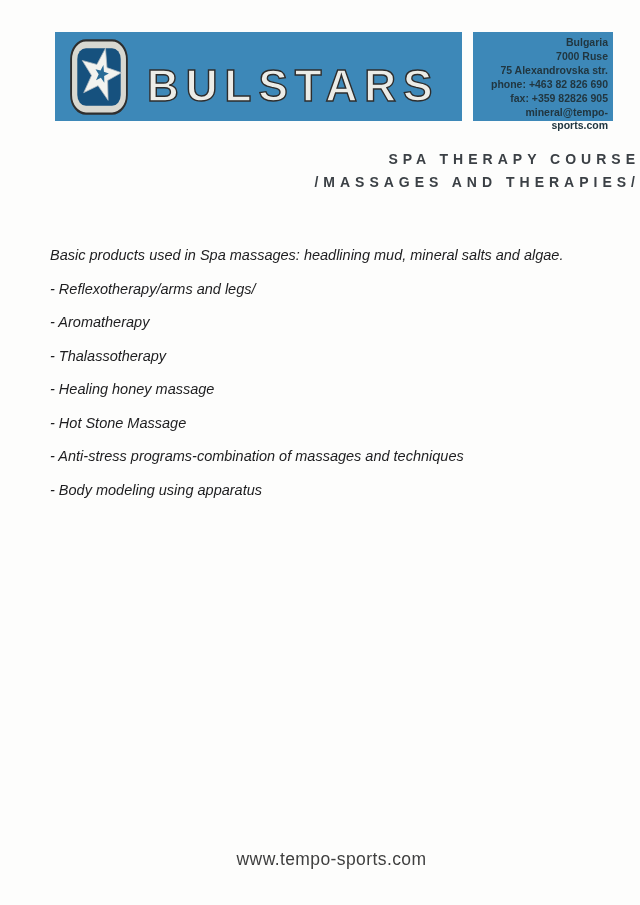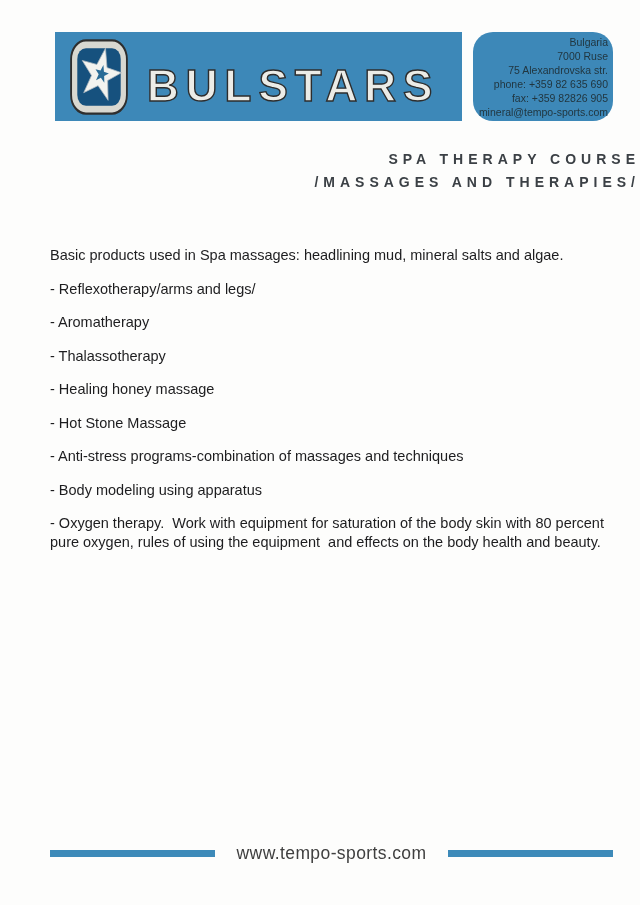--- a/index.html
+++ b/index.html
@@ -22,43 +22,43 @@
     margin-left:17px; margin-top:18px;
     font-size:44px; font-weight:bold; letter-spacing:7px;
     color:#ecece7;
     -webkit-text-stroke:1.4px #2d2d2d;
     white-space:nowrap;
   }
   .contact {
     margin-left:11px; width:140px; height:89px; box-sizing:border-box;
     background:var(--banner-blue, #3d88b8);
     color:var(--contact-text, #213640);
-    font-size:10.5px; font-weight:normal; line-height:13.9px;
-    text-align:right; padding:4px 5px 0 2px;border-radius:20px;
+    font-size:10.5px; font-weight:bold; line-height:13.9px;
+    text-align:right; padding:4px 5px 0 2px;
   }
 
   
   .titles {
     position:absolute; top:151px; left:0; width:640px;
     text-align:right;
     color:#3b4045; font-weight:bold; font-size:14px; letter-spacing:5px;
   }
   .t2 { margin-top:7px; }
 
   
   .bodytext {
     position:absolute; top:246px; left:50px; width:566px;
     color:#1d1d1f; font-size:14.5px; line-height:18.5px;
   }
-  .bodytext p { margin:0 0 15px 0; white-space:pre-wrap; }
+  .bodytext p { margin:0 0 15px 0; white-space:pre-wrap;font-style:italic; }
 
   
   .footer {
     position:absolute; top:843px; left:50px; width:563px;
-    display:flex; align-items:center; gap:22px;
+    display:flex; align-items:center; gap:6px;flex-direction:column;
   }
   .fbar { flex:1; height:7px; background:var(--footer-bar, #3d8ab9); }
   .furl { font-size:17.5px; color:#3f3f3f; letter-spacing:0.4px; white-space:nowrap; }
 </style>
 </head>
 <body>
 
 <div class="page">
 
   <div class="header">
@@ -74,41 +74,40 @@
             </g>
           </g>
         </svg>
       </span>
       <span class="brand">BULSTARS</span>
     </div>
     <div class="contact">
       <div>Bulgaria</div>
       <div>7000 Ruse</div>
       <div>75 Alexandrovska str.</div>
-      <div>phone: +359 82 635 690</div>
+      <div>phone: +463 82 826 690</div>
       <div>fax: +359 82826 905</div>
       <div>mineral@tempo-sports.com</div>
     </div>
   </div>
 
   <div class="titles">
     <div class="t1">SPA THERAPY COURSE</div>
     <div class="t2">/MASSAGES AND THERAPIES/</div>
   </div>
 
   <div class="bodytext">
     <p>Basic products used in Spa massages: headlining mud, mineral salts and algae.</p>
     <p>- Reflexotherapy/arms and legs/</p>
     <p>- Aromatherapy</p>
     <p>- Thalassotherapy</p>
     <p>- Healing honey massage</p>
     <p>- Hot Stone Massage</p>
     <p>- Anti-stress programs-combination of massages and techniques</p>
     <p>- Body modeling using apparatus</p>
-    <p>- Oxygen therapy.  Work with equipment for saturation of the body skin with 80 percent pure oxygen, rules of using the equipment  and effects on the body health and beauty.</p>
   </div>
 
   <div class="footer">
     <div class="fbar"></div>
     <div class="furl">www.tempo-sports.com</div>
     <div class="fbar"></div>
   </div>
 
 </div>
 

